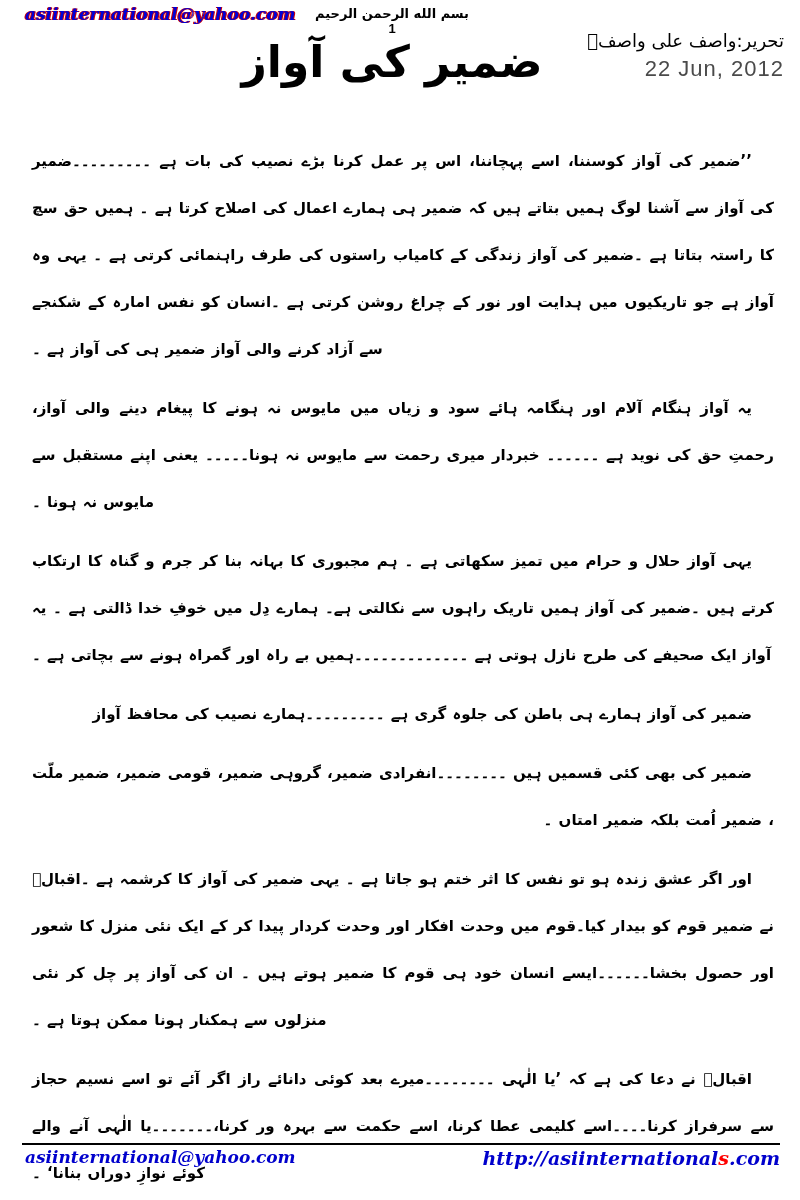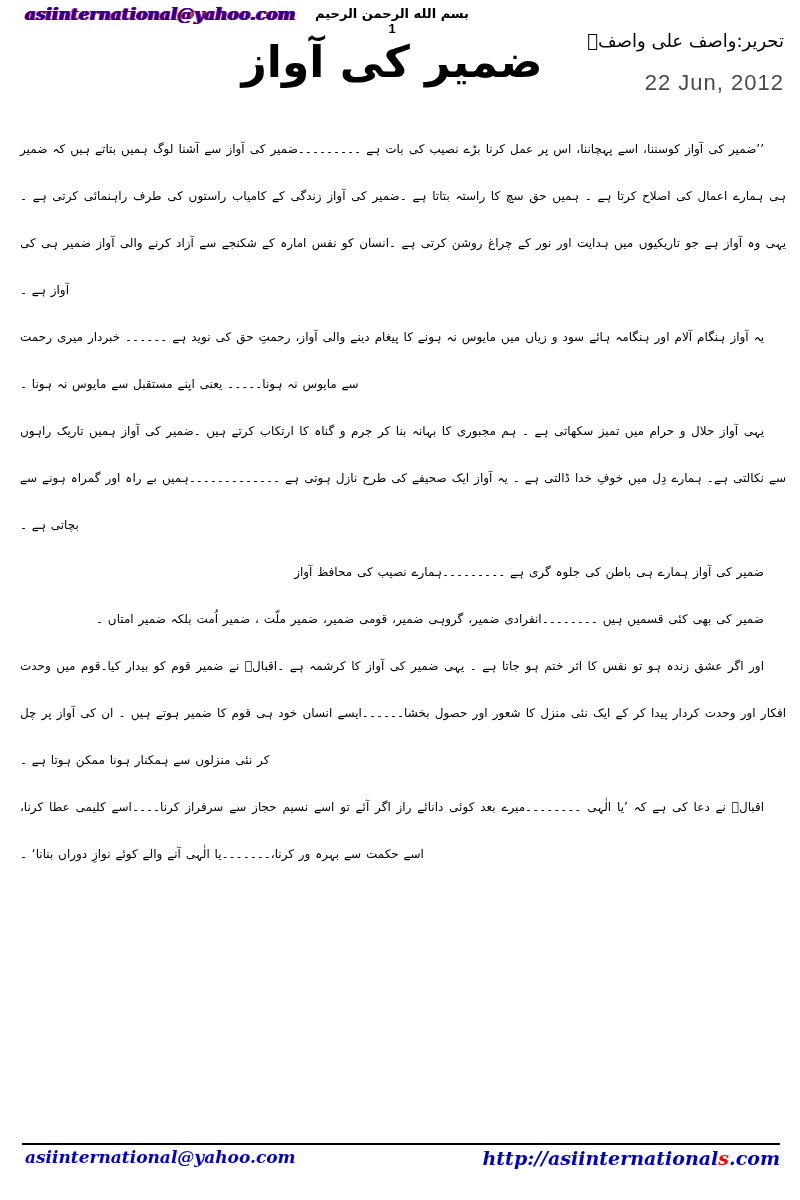--- a/index.html
+++ b/index.html
@@ -63,39 +63,40 @@
     direction: rtl;
     font-size: 18px;
     line-height: 26px;
     margin-left: 35px;
   }
   .date-line {
     font-family: "Liberation Sans", sans-serif;
     font-size: 22px;
     letter-spacing: 1px;
     color: #4a4a4a;
-    margin-top: 16px;
+    margin-top: 2px;
   }
 
   
   main.body-text {
     position: absolute;
     top: 126px;
     left: 20px;
     right: 14px;
     direction: rtl;
   }
   main.body-text p {
-    margin: 0;
-    font-size: 12px;
+    margin: 12px;
+    font-size: 15px;
     line-height: 47px;
     text-align: justify;
     text-align-last: left;   
     text-indent: 22px;
     word-spacing: 1px;
+    font-weight: bold;
   }
   main.body-text p.last-right  { text-align-last: right; }
   main.body-text p.last-center { text-align-last: center; }
 
   
   .foot-rule {
     position: absolute;
     top: 1143px;
     left: 22px;
     right: 20px;

